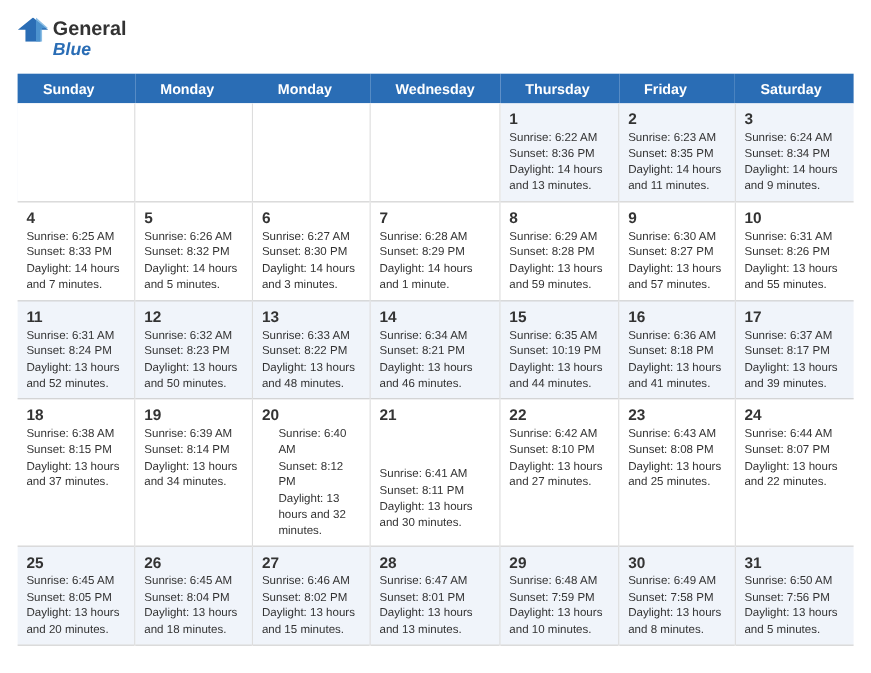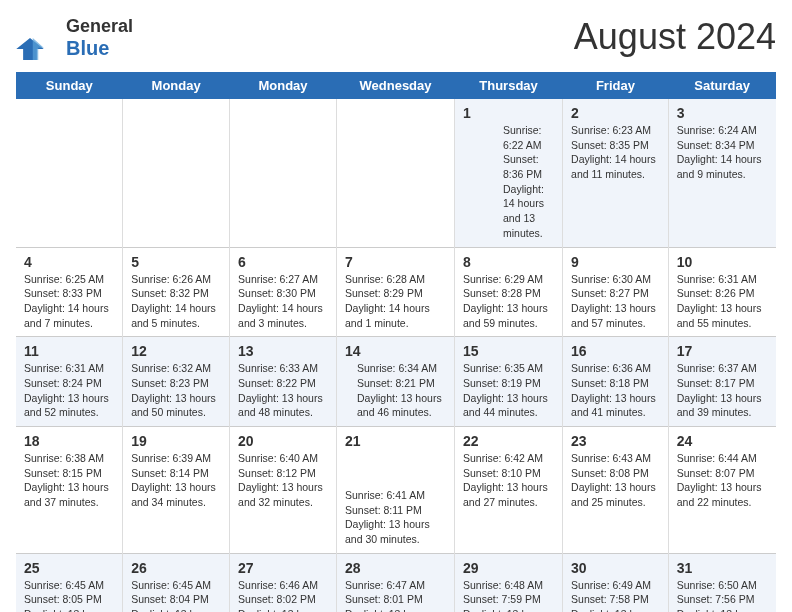--- a/index.html
+++ b/index.html
@@ -11,22 +11,22 @@
       padding: 16px;
     }
     .header {
       display: flex;
       justify-content: space-between;
       align-items: flex-start;
       margin-bottom: 12px;
     }
     .logo {
       display: flex;
-      align-items: flex-end;
-      gap: 22px;
+      align-items: flex-start;
+      gap: 4px;
     }
     .logo-icon {
       width: 28px;
       height: 22px;
     }
     .title-block {
       text-align: right;
     }
     .month-title {
       font-size: 36px;
@@ -38,21 +38,21 @@
       color: #555;
     }
     table {
       width: 100%;
       border-collapse: collapse;
       font-size: 11px;
     }
     thead tr th {
       background-color: #2a6db5;
       color: #fff;
-      text-align: center;
+      text-align: left;
       padding: 6px 23px;
       font-size: 13px;
       font-weight: bold;
     }
     tbody tr {
       border-bottom: 1px solid #ccc;
     }
     tbody tr:nth-child(odd) {
       background-color: #f0f4fa;
     }
@@ -85,25 +85,24 @@
 <body>
 
 <div class="header">
   <div class="logo">
     <svg class="logo-icon" viewBox="0 0 40 32" xmlns="http://www.w3.org/2000/svg">
       <polygon points="20,0 40,16 30,16 30,32 10,32 10,16 0,16" fill="#2a6db5"></polygon>
       <polygon points="24,0 40,14 32,14 32,32 24,32" fill="#5ba3d9" opacity="0.7"></polygon>
     </svg>
     <div>
       <span style="font-size:18px;font-weight:bold;color:#333;">General</span><br>
-      <span style="font-size:20px;font-weight:bold;color:#2a6db5;">Blue</span>
+      <span style="font-size:16px;font-weight:bold;color:#2a6db5;font-style:italic;">Blue</span>
     </div>
   </div>
   <div class="title-block">
-    <div class="month-title">August 2024</div>
   </div>
 </div>
 
 <table>
   <thead>
     <tr>
     <th>Sunday</th>
         <th>Monday</th>
         <th>Monday</th>
         <th>Wednesday</th>
@@ -113,21 +112,21 @@
       </tr>
   </thead>
   <tbody id="calendar-body">
   <tr>
         <td class="empty"></td>
         <td class="empty"></td>
         <td class="empty"></td>
         <td class="empty"></td>
         <td>
           <span class="day-num">1</span>
-          <div class="day-info" style="white-space: pre-line; margin-left: 40px;">Sunrise: 6:22 AM
+          <div class="day-info" style="white-space: pre-line;">Sunrise: 6:22 AM
 Sunset: 8:36 PM
 Daylight: 14 hours and 13 minutes.</div>
         </td>
         <td>
           <span class="day-num">2</span>
           <div class="day-info" style="white-space: pre-line;">Sunrise: 6:23 AM
 Sunset: 8:35 PM
 Daylight: 14 hours and 11 minutes.</div>
         </td>
         <td>
@@ -195,28 +194,28 @@
 Daylight: 13 hours and 50 minutes.</div>
         </td>
         <td>
           <span class="day-num">13</span>
           <div class="day-info" style="white-space: pre-line;">Sunrise: 6:33 AM
 Sunset: 8:22 PM
 Daylight: 13 hours and 48 minutes.</div>
         </td>
         <td>
           <span class="day-num">14</span>
-          <div class="day-info" style="white-space: pre-line; margin-left: 12px;">Sunrise: 6:34 AM
+          <div class="day-info" style="white-space: pre-line;">Sunrise: 6:34 AM
 Sunset: 8:21 PM
 Daylight: 13 hours and 46 minutes.</div>
         </td>
         <td>
           <span class="day-num">15</span>
           <div class="day-info" style="white-space: pre-line;">Sunrise: 6:35 AM
-Sunset: 8:19 PM
+Sunset: 10:19 PM
 Daylight: 13 hours and 44 minutes.</div>
         </td>
         <td>
           <span class="day-num">16</span>
           <div class="day-info" style="white-space: pre-line;">Sunrise: 6:36 AM
 Sunset: 8:18 PM
 Daylight: 13 hours and 41 minutes.</div>
         </td>
         <td>
           <span class="day-num">17</span>
@@ -233,21 +232,21 @@
 Daylight: 13 hours and 37 minutes.</div>
         </td>
         <td>
           <span class="day-num">19</span>
           <div class="day-info" style="white-space: pre-line;">Sunrise: 6:39 AM
 Sunset: 8:14 PM
 Daylight: 13 hours and 34 minutes.</div>
         </td>
         <td>
           <span class="day-num">20</span>
-          <div class="day-info" style="white-space: pre-line;">Sunrise: 6:40 AM
+          <div class="day-info" style="white-space: pre-line; margin-left: 15px;">Sunrise: 6:40 AM
 Sunset: 8:12 PM
 Daylight: 13 hours and 32 minutes.</div>
         </td>
         <td>
           <span class="day-num">21</span>
           <div class="day-info" style="white-space: pre-line; margin-top: 39px;">Sunrise: 6:41 AM
 Sunset: 8:11 PM
 Daylight: 13 hours and 30 minutes.</div>
         </td>
         <td>

